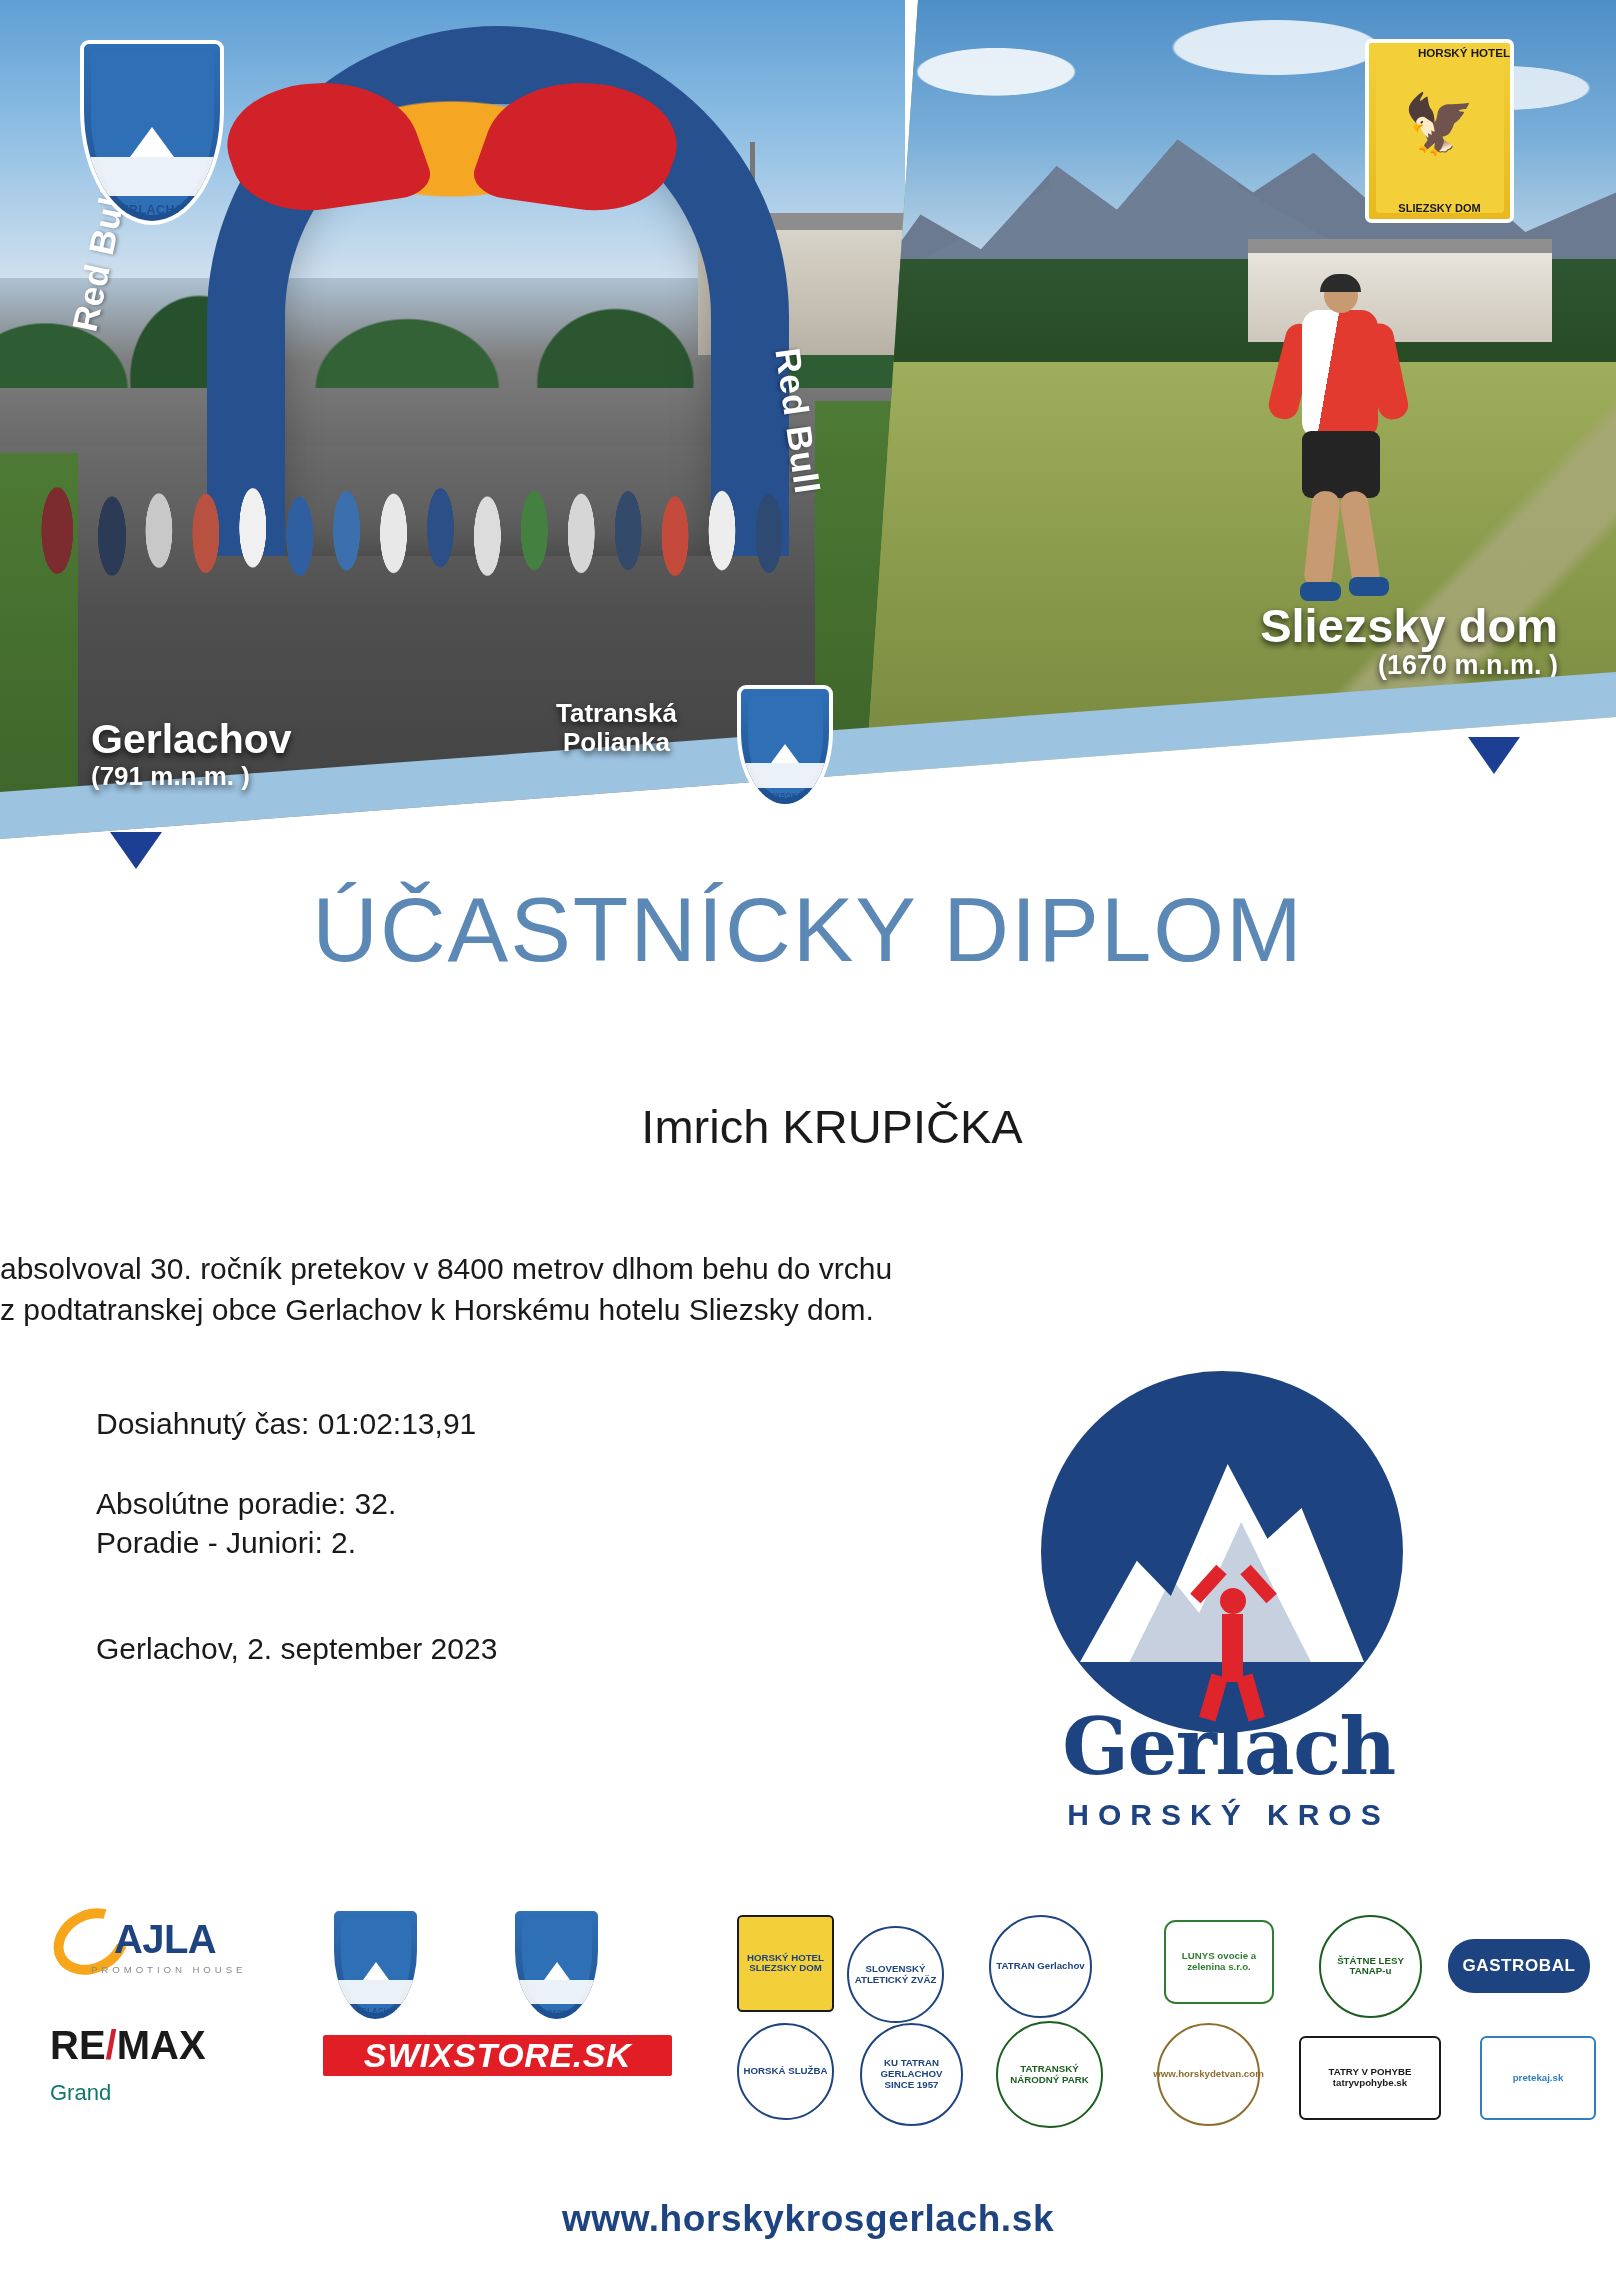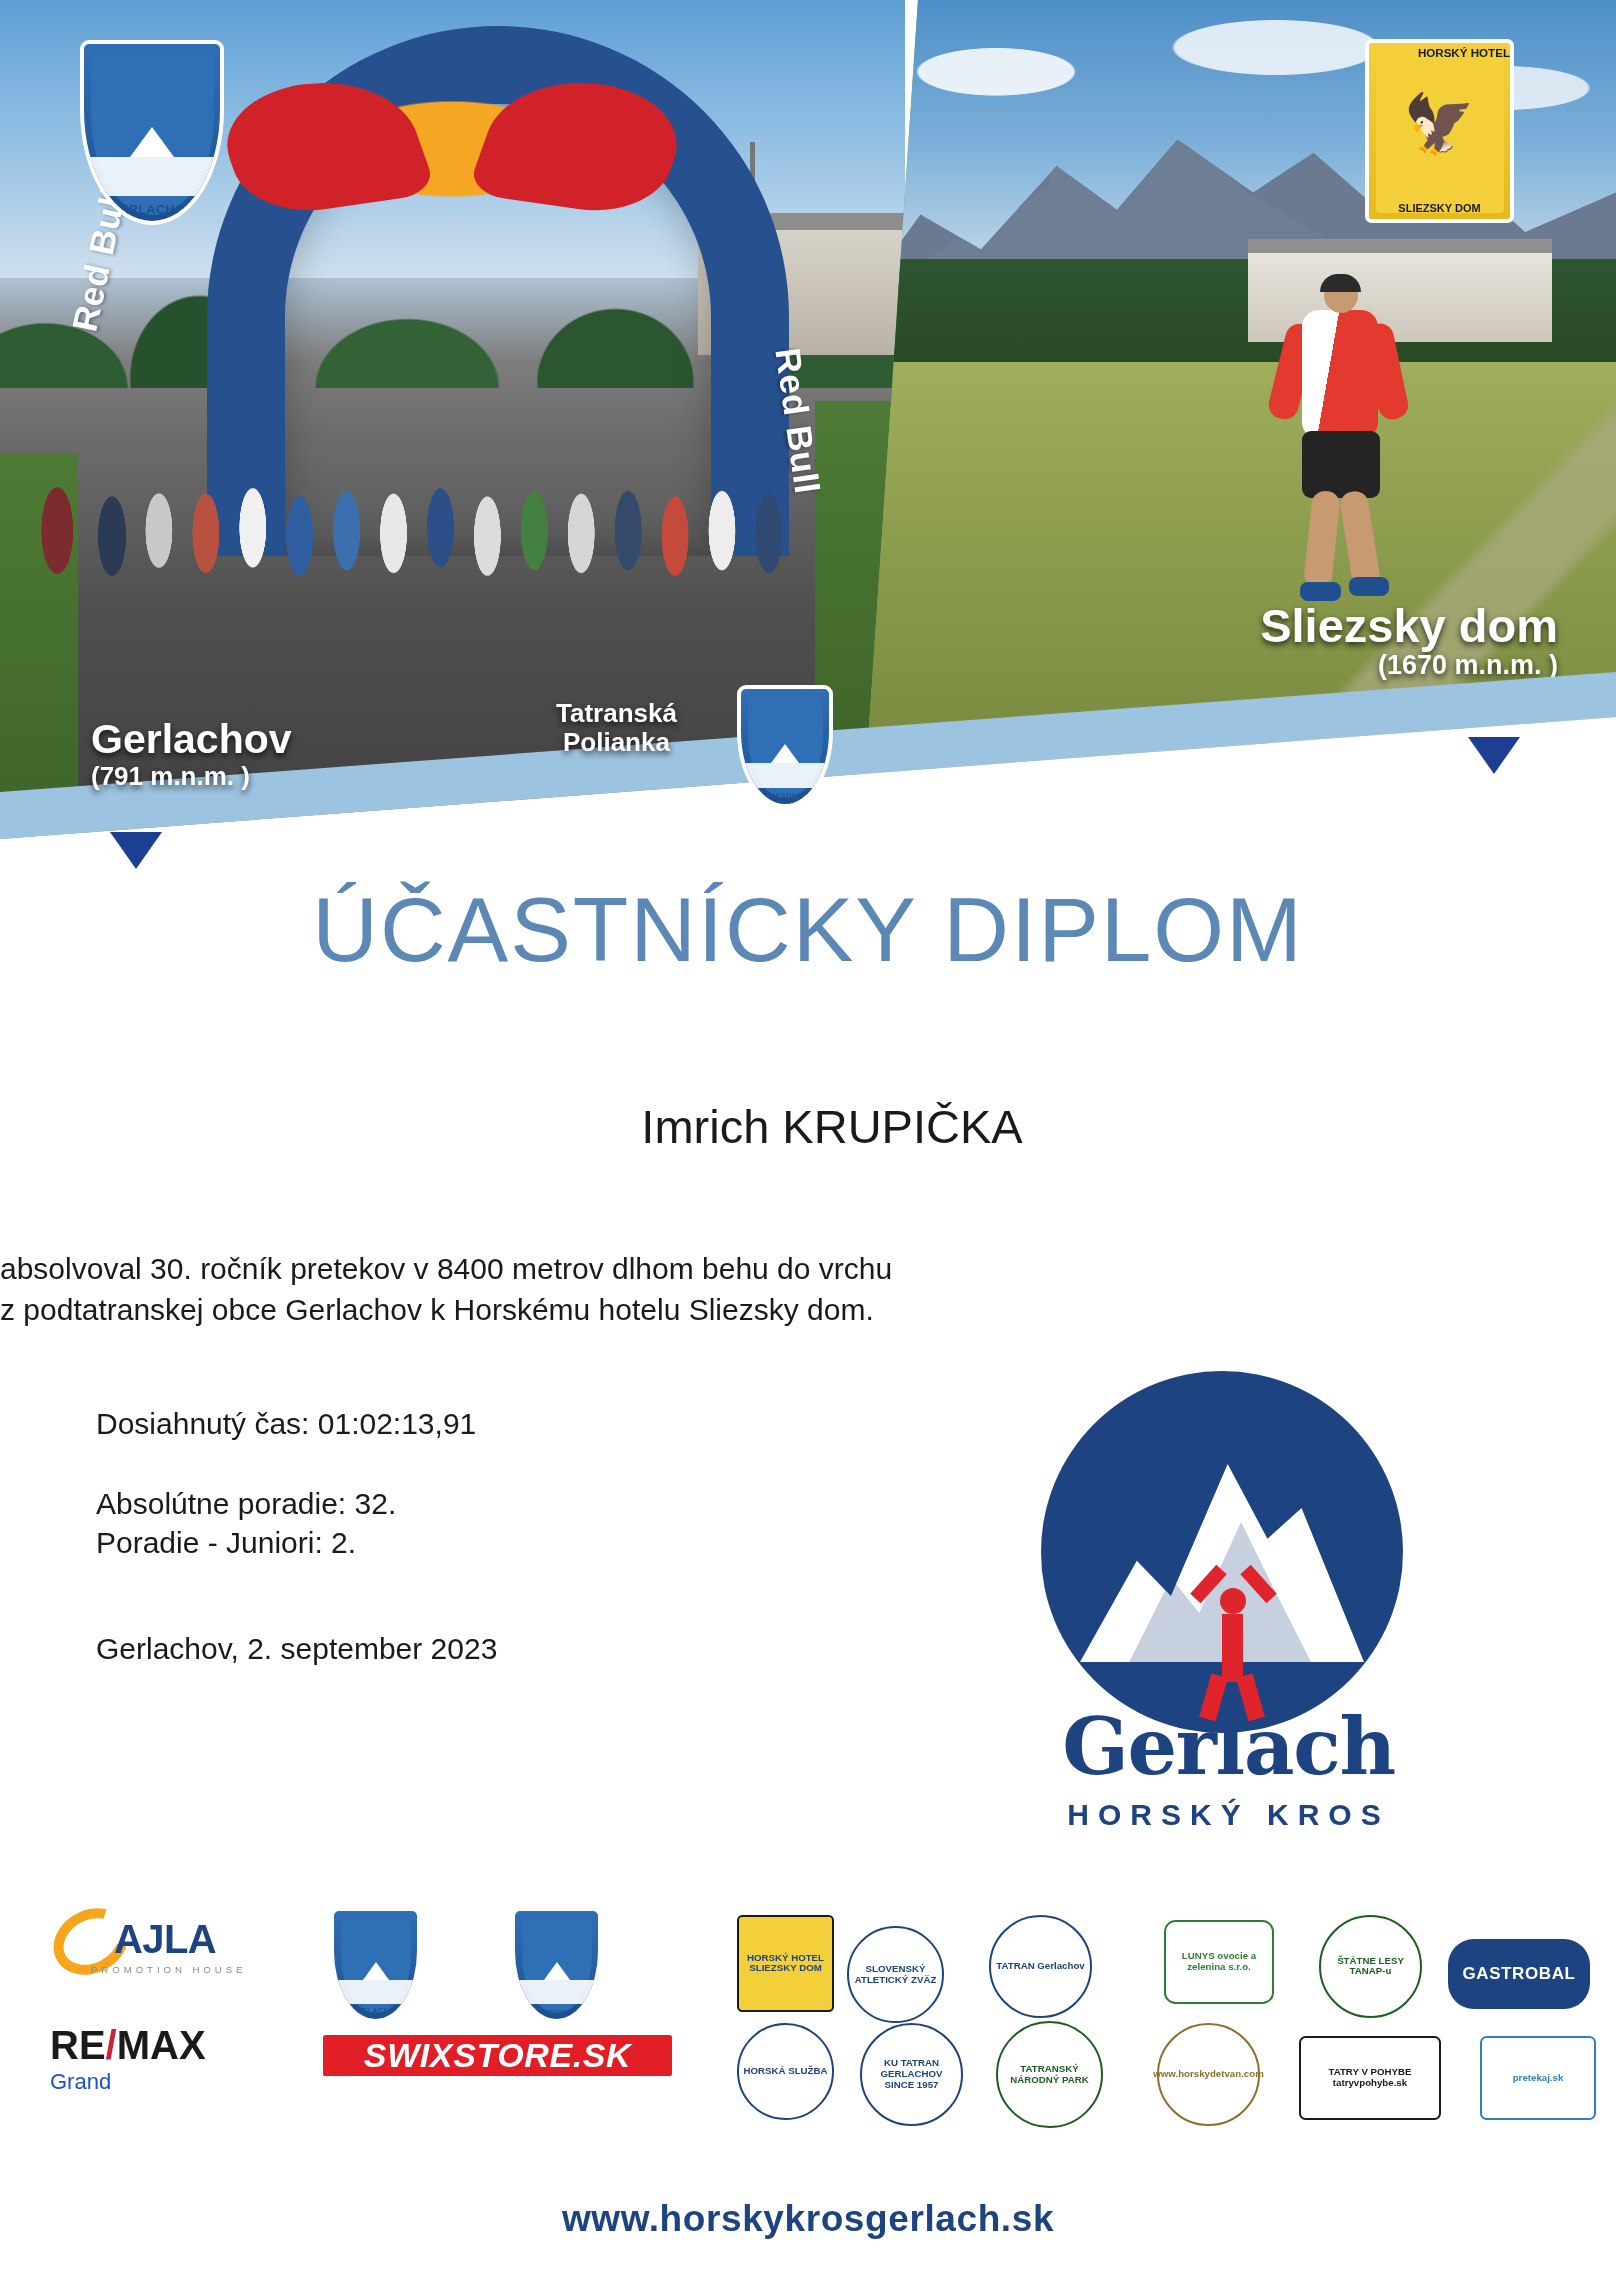--- a/index.html
+++ b/index.html
@@ -379,21 +379,21 @@
   }
 
   .ajla-logo { position:absolute; top: 13px; left: 52px; width: 213px; height: 71px; }
   .ajla-swoosh { position:absolute; top: 2.6px; left: 0; width: 78px; height: 63px; border-radius: 50%; border: 10.3px solid #f7a61b; border-right-color: transparent; transform: rotate(-28deg); }
   .ajla-word { position:absolute; top: 10.3px; left: 62px; font-size: 40px; font-weight: 700; color: #1d4380; letter-spacing: -0.6px; }
   .ajla-sub { position:absolute; top: 57px; left: 39px; font-size: 9.7px; letter-spacing: 3.9px; color:#8a8a8a; }
 
   .remax { position:absolute; top: 129px; left: 50px; }
   .remax-word { font-size: 40px; font-weight: 700; color:#1a1a1a; }
   .remax-word .sl { color:#d22030; }
-  .remax-sub { font-size: 22px; color:#1d4ed8; margin-top: 1px; }
+  .remax-sub { font-size: 22px; color:#0f766e; margin-top: 12px; }
 
   .swix { position:absolute; top: 141px; left: 323px; width: 349px; height: 41px;
     background:#e11d26; color:#fff; font-size: 34px; font-weight:700; font-style: italic;
     display:flex; align-items:center; justify-content:center; letter-spacing:0.6px; border-radius:2.6px; }
 
   .www-line {
     position: absolute;
     top: 2198px; left: 0; width: 1616px;
     text-align: center;
     font-size: 37px;
@@ -558,21 +558,21 @@
       <div class="crest-band"></div>
       <div class="crest-ribbon" style="font-size:5.8px">MESTO VYSOKÉ TATRY</div>
     </div>
   </div>
 
   <div class="sp sp-round" style="top:20.7px;left:737px;width:97px;height:97px;border-radius:5.2px;background:#f3d03a;border-color:#1a1a1a">HORSKÝ HOTEL SLIEZSKY DOM</div>
   <div class="sp sp-round" style="top:32px;left:847px;width:97px;height:97px">SLOVENSKÝ ATLETICKÝ ZVÄZ</div>
   <div class="sp sp-round" style="top:20.7px;left:989px;width:103px;height:103px">TATRAN Gerlachov</div>
   <div class="sp sp-round" style="top:26px;left:1164px;width:110px;height:84px;border-radius:11.6px;border-color:#2e7d32;color:#2e7d32">LUNYS ovocie a zelenina s.r.o.</div>
   <div class="sp sp-round" style="top:20.7px;left:1319px;width:103px;height:103px;border-color:#1b5e20;color:#1b5e20">ŠTÁTNE LESY TANAP-u</div>
-  <div class="sp sp-pill" style="top:45px;left:1448px;width:142px;height:70px">GASTROBAL</div>
+  <div class="sp sp-pill" style="top:45px;left:1448px;width:142px;height:54px">GASTROBAL</div>
 
   <div class="sp sp-round" style="top:129px;left:737px;width:97px;height:97px">HORSKÁ SLUŽBA</div>
   <div class="sp sp-round" style="top:129px;left:860px;width:103px;height:103px">KU TATRAN GERLACHOV SINCE 1957</div>
   <div class="sp sp-round" style="top:127px;left:996px;width:107px;height:107px;border-color:#1b5e20;color:#1b5e20">TATRANSKÝ NÁRODNÝ PARK</div>
   <div class="sp sp-round" style="top:129px;left:1157px;width:103px;height:103px;border-color:#8d6e2f;color:#8d6e2f">www.horskydetvan.com</div>
   <div class="sp sp-round" style="top:142px;left:1299px;width:142px;height:84px;border-radius:6.5px;border-color:#1a1a1a;color:#1a1a1a">TATRY V POHYBE tatryvpohybe.sk</div>
   <div class="sp sp-round" style="top:142px;left:1480px;width:116px;height:84px;border-radius:6.5px;border-color:#2f7fc1;color:#2f7fc1">pretekaj.sk</div>
 </div>
 
 <a class="www-line" href="#" style="text-decoration:none">www.horskykrosgerlach.sk</a>

